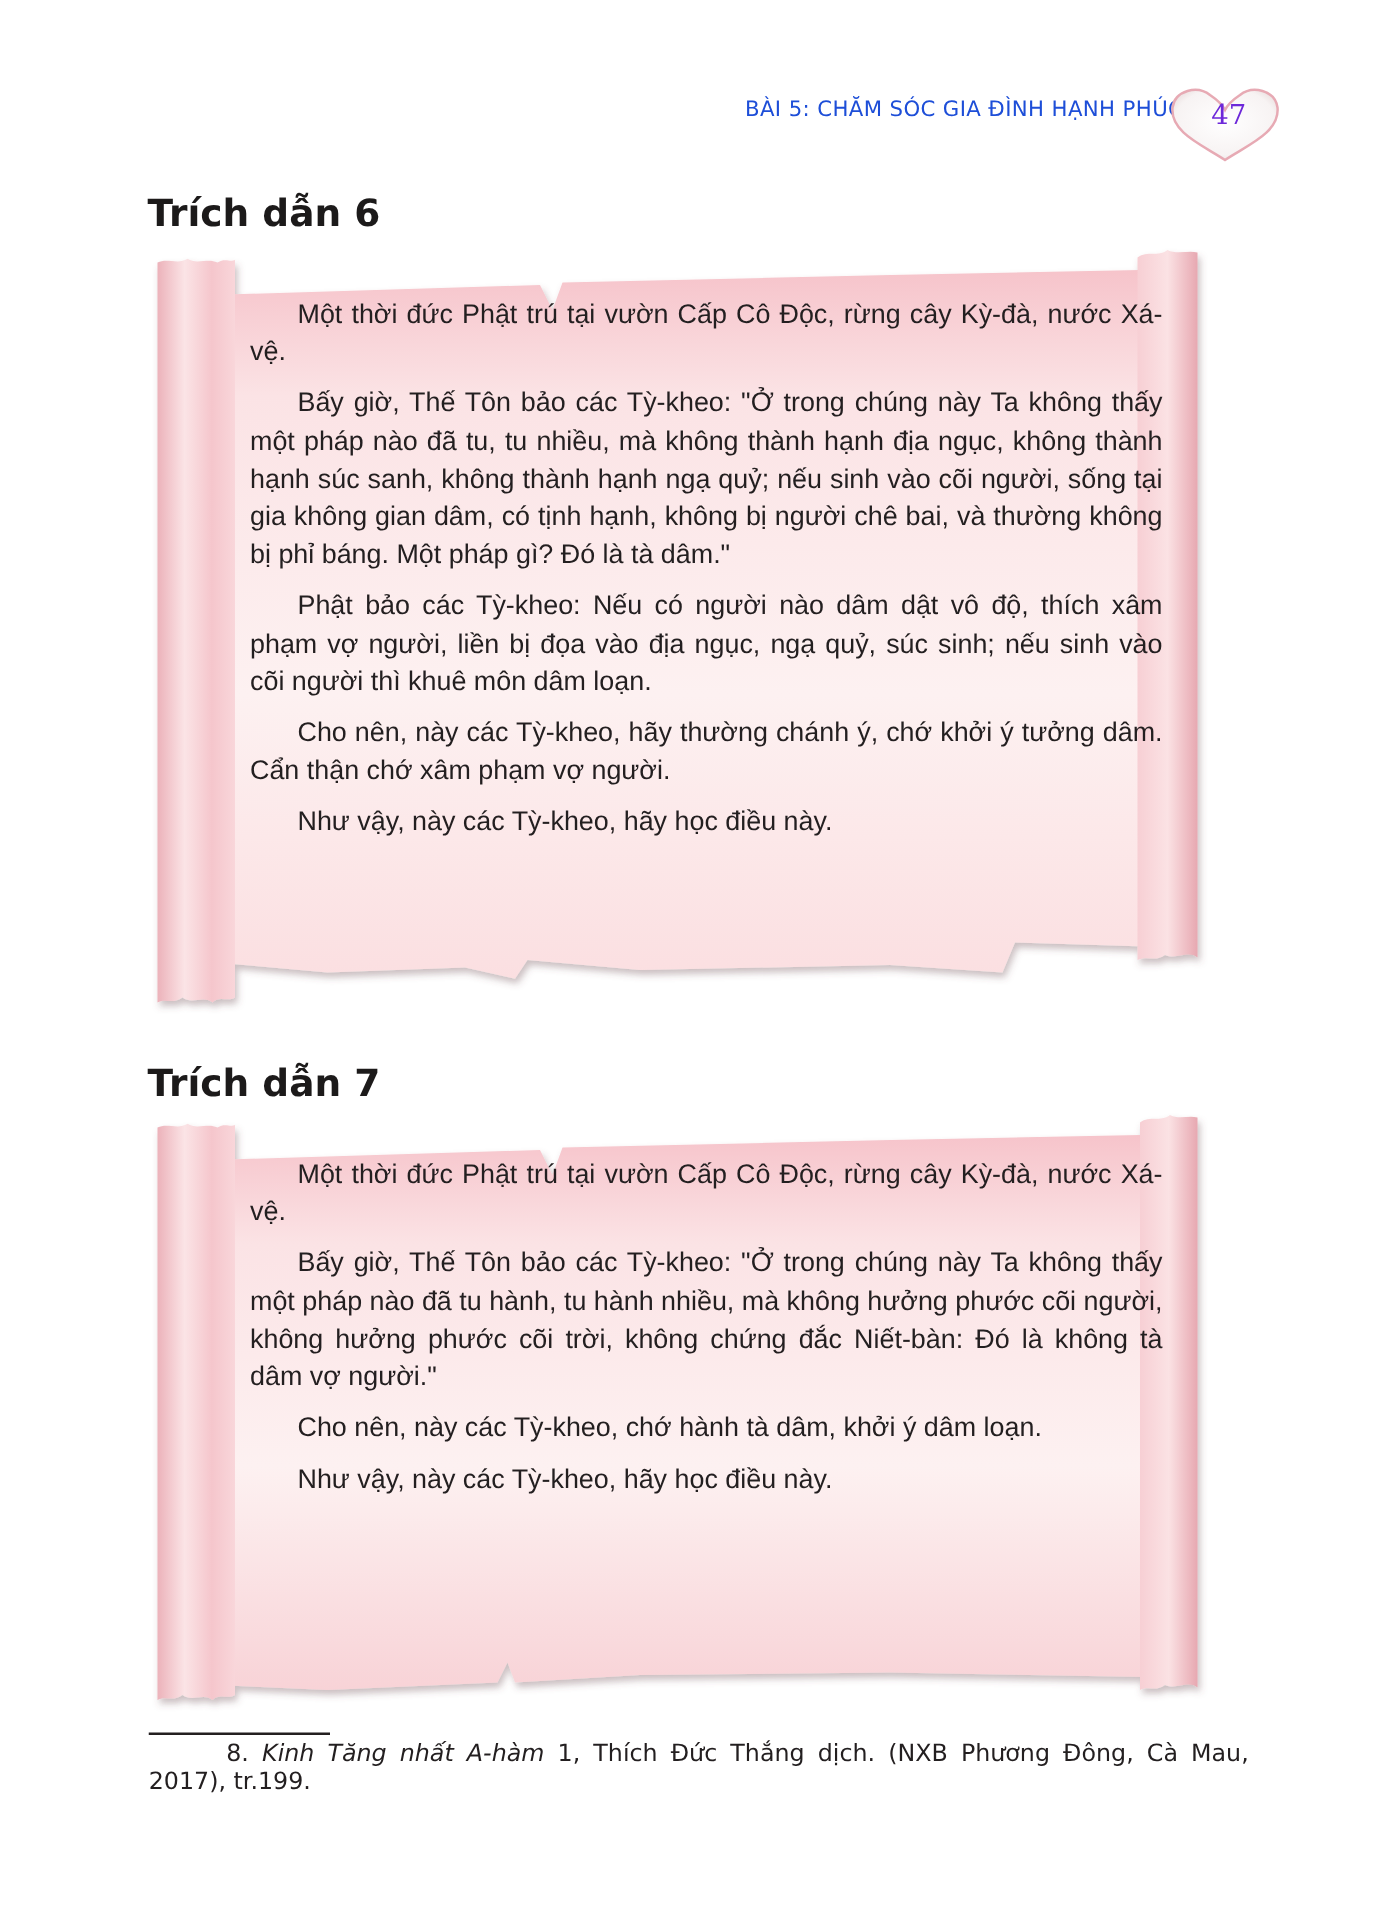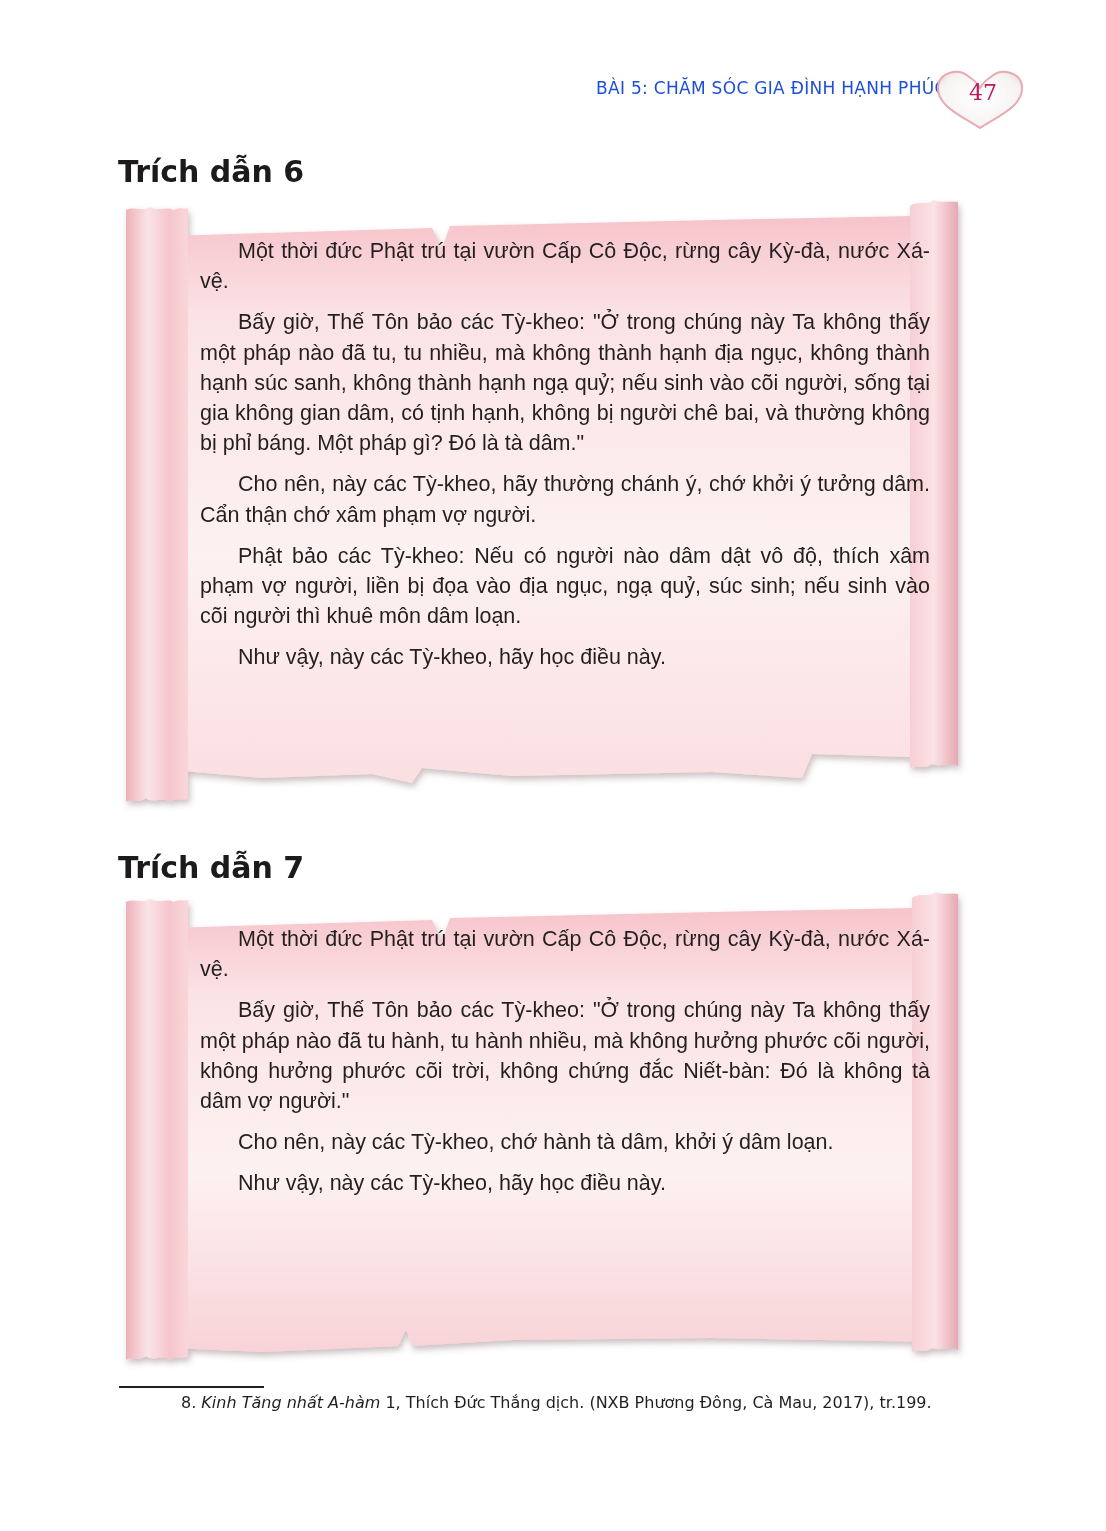--- a/index.html
+++ b/index.html
@@ -10,21 +10,21 @@
     .running-header {
       position: absolute; left: 596px; top: 78px;
       font-family: "DejaVu Sans", sans-serif; font-size: 17px; letter-spacing: 0.3px;
       color: #1d4ed8;
     }
     .heart {
       position: absolute; left: 932px; top: 66px; width: 96px; height: 66px;
     }
     .page-number {
       position: absolute; left: 965px; top: 80px; width: 36px; text-align: center;
-      font-family: "DejaVu Serif", serif; font-size: 22px; color: #be185d;
+      font-family: "DejaVu Serif", serif; font-size: 22px; color: #6d28d9;
     }
     .section-title {
       position: absolute; left: 118px;
       font-family: "DejaVu Sans", sans-serif; font-weight: bold; font-size: 30px; color: #1c1a1a;
     }
     .scroll {
       position: absolute;
     }
     .scroll svg.bg { position: absolute; left: 0; top: 0; }
     .scroll-text {
@@ -33,21 +33,21 @@
       font-size: 21.5px; line-height: 30.2px; color: #231f20;
       text-align: justify;
     }
     .scroll-text p { margin: 0 0 11px 0; text-indent: 38px; }
     .scroll-text sup { font-size: 11px; vertical-align: 9px; line-height: 0; }
     .footnote-rule {
       position: absolute; left: 119px; top: 1386px; width: 145px; height: 2px; background: #231f20;
     }
     .footnote {
       position: absolute; left: 119px; top: 1392px; width: 880px;
-      font-family: "DejaVu Sans", sans-serif; font-size: 16px; line-height: 22px; color: #231f20;
+      font-family: "DejaVu Sans", sans-serif; font-size: 19px; line-height: 22px; color: #231f20;
       text-align: justify;
     }
     .footnote .fn-first { text-indent: 62px; display: block; }
     .footnote i { font-style: italic; }
   </style>
 </head>
 <body>
 
 <div class="running-header">BÀI 5: CHĂM SÓC GIA ĐÌNH HẠNH PHÚC</div>
 <svg class="heart" viewBox="0 0 96 66">
@@ -93,22 +93,22 @@
       <path d="M56 38 L320 30 L330 50 L338 28 L600 22 L800 18 L830 16 L830 560 L700 556 L690 580 L600 574 L400 578 L310 570 L300 585 L260 576 L150 580 L60 572 Z" fill="url(#body6)"></path>
 
       <path d="M14 12 C22 8 30 14 38 9 C46 14 54 8 62 12 C68 8 72 12 76 10 L76 600 C70 604 64 598 58 604 C50 598 42 606 34 600 C26 606 20 600 14 604 Z" fill="url(#rollL6)"></path>
 
       <path d="M798 8 C806 2 814 8 822 2 C830 6 838 2 846 4 L846 568 C838 562 830 570 820 566 C812 572 806 566 798 570 Z" fill="url(#rollR6)"></path>
     </g>
   </svg>
   <div class="scroll-text" style="left:88px; top:38px; width:730px;">
     <p>Một thời đức Phật trú tại vườn Cấp Cô Độc, rừng cây Kỳ-đà, nước Xá-vệ.</p>
     <p>Bấy giờ, Thế Tôn bảo các Tỳ-kheo: "Ở trong chúng này Ta không thấy một pháp nào đã tu, tu nhiều, mà không thành hạnh địa ngục, không thành hạnh súc sanh, không thành hạnh ngạ quỷ; nếu sinh vào cõi người, sống tại gia không gian dâm, có tịnh hạnh, không bị người chê bai, và thường không bị phỉ báng. Một pháp gì? Đó là tà dâm."</p>
+    <p>Phật bảo các Tỳ-kheo: Nếu có người nào dâm dật vô độ, thích xâm phạm vợ người, liền bị đọa vào địa ngục, ngạ quỷ, súc sinh; nếu sinh vào cõi người thì khuê môn dâm loạn.</p>
     <p>Cho nên, này các Tỳ-kheo, hãy thường chánh ý, chớ khởi ý tưởng dâm. Cẩn thận chớ xâm phạm vợ người.</p>
-    <p>Phật bảo các Tỳ-kheo: Nếu có người nào dâm dật vô độ, thích xâm phạm vợ người, liền bị đọa vào địa ngục, ngạ quỷ, súc sinh; nếu sinh vào cõi người thì khuê môn dâm loạn.</p>
     <p>Như vậy, này các Tỳ-kheo, hãy học điều này.</p>
   </div>
 </div>
 
 <div class="section-title" style="top:850px;">Trích dẫn 7</div>
 
 <div class="scroll" style="left:112px; top:890px; width:880px; height:480px;">
   <svg class="bg" width="880" height="480" viewBox="0 0 880 480">
     <defs>
       <linearGradient id="body7" x1="0" y1="0" x2="0" y2="1">

